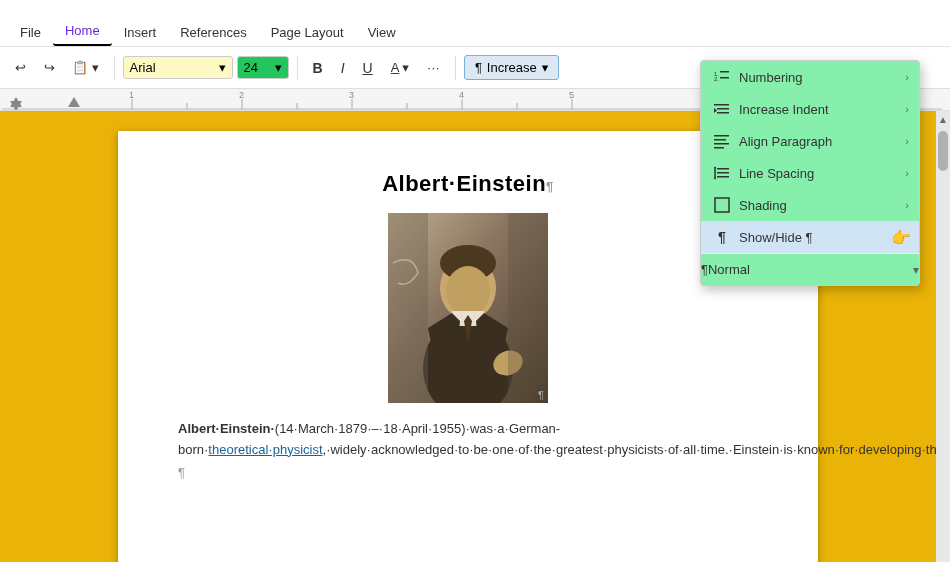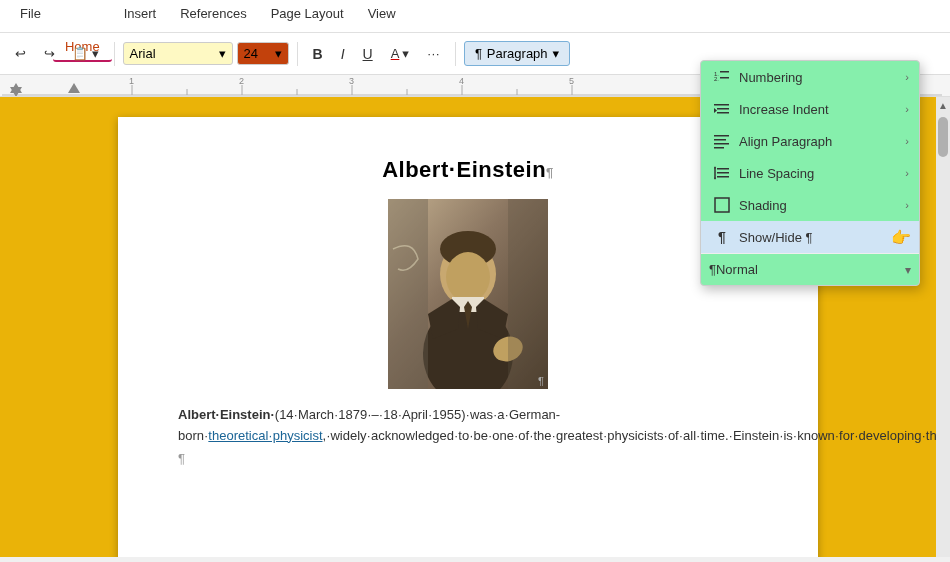--- a/index.html
+++ b/index.html
@@ -3,34 +3,34 @@
   <meta charset="utf-8">
   <style>
     * { box-sizing: border-box; margin: 0; padding: 0; }
     body { font-family: 'Segoe UI', Arial, sans-serif; background: #f0f0f0; width: 950px; height: 562px; overflow: hidden; }
 
     
     .menubar {
       background: white;
       border-bottom: 1px solid #e0e0e0;
       display: flex;
-      align-items: flex-start;
-      height: 33px;
+      align-items: flex-end;
+      height: 47px;
       padding: 0 8px;
     }
     .menu-item {
       padding: 6px 12px;
       font-size: 13px;
       color: #333;
       cursor: pointer;
       border-radius: 3px;
     }
     .menu-item.active {
-      color: #c2410c;
-      border-bottom: 2px solid #be185d;
+      color: #6d28d9;
+      border-bottom: 2px solid #000000;
       margin-top: 33px;
     }
 
     
     .toolbar {
       background: white;
       border-bottom: 1px solid #ddd;
       display: flex;
       align-items: center;
       height: 42px;
@@ -61,21 +61,21 @@
       display: flex;
       align-items: center;
       justify-content: space-between;
     }
     .font-size-select {
       border: 1px solid #ccc;
       border-radius: 3px;
       padding: 3px 6px;
       font-size: 13px;
       width: 52px;
-      background: #c2410c;
+      background: #22c55e;
       cursor: pointer;
       display: flex;
       align-items: center;
       justify-content: space-between;
     }
     .bold-btn { font-weight: bold; font-size: 14px; }
     .italic-btn { font-style: italic; font-size: 14px; }
     .underline-btn { text-decoration: underline; font-size: 14px; }
 
     
@@ -208,21 +208,21 @@
       position: absolute;
       right: 10px;
       font-size: 11px;
       color: #666;
     }
 
     
     .dropdown-style-row {
       display: flex;
       align-items: center;
-      padding: 8px 8px;
+      padding: 8px 0;
       font-size: 13px;
       color: #333;
       cursor: pointer;
       border-top: 1px solid #eee;
     }
     .dropdown-style-row .style-label { flex: 1; }
     .dropdown-style-row .down-arrow { font-size: 12px; color: #666; }
 
     
     .paragraph-btn {
@@ -271,21 +271,21 @@
   <button class="toolbar-btn italic-btn">I</button>
   <button class="toolbar-btn underline-btn">U</button>
   <button class="toolbar-btn">
     <span style="text-decoration: underline; text-decoration-color: #cc0000; color: #333;">A</span>
     <span>▾</span>
   </button>
   <button class="toolbar-btn">···</button>
   <div class="toolbar-divider"></div>
   <button class="paragraph-btn active">
     <span>¶</span>
-    <span> Paragraph</span>
+    <span> Increase</span>
     <span>▾</span>
   </button>
 </div>
 
 <div class="ruler">
   <div class="ruler-content">
     <svg width="940" height="22" style="position:absolute;left:0;top:0;">
 
       <line x1="0" y1="20" x2="940" y2="20" stroke="#bbb" stroke-width="1"></line>
 

